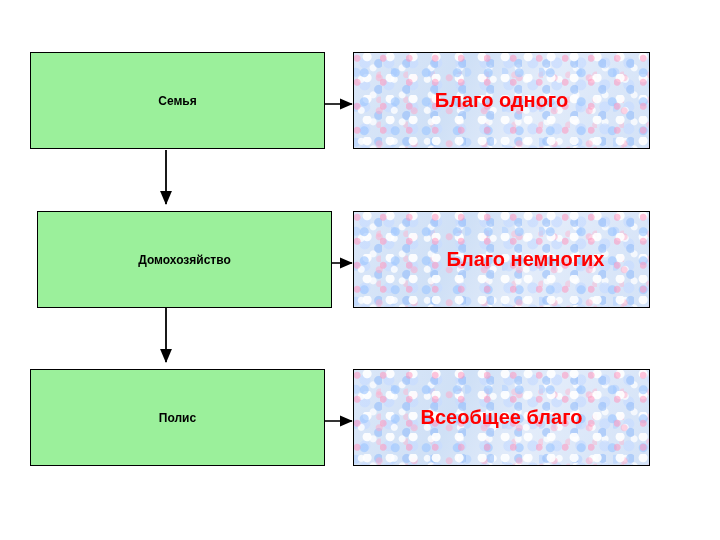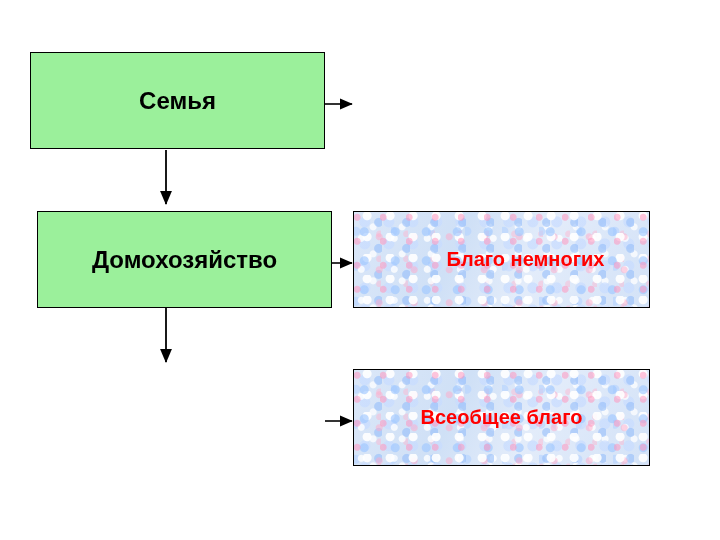--- a/index.html
+++ b/index.html
@@ -25,21 +25,21 @@
     box-sizing: border-box;
     display: flex;
     align-items: center;
     justify-content: center;
     text-align: center;
   }
   .left-box {
     background: #9bf09b;
     border: 1px solid #000000;
     color: #000000;
-    font-size: 24px;
+    font-size: 12px;
     font-weight: bold;
   }
   .right-box {
     border: 1px solid #000000;
     color: #ff0000;
     font-size: 20px;
     font-weight: bold;
     background-color: #d8e4f7;
     background-image:
       radial-gradient(circle at 12% 22%, rgba(255,150,190,0.55) 0 3px, rgba(255,255,255,0) 4px),
@@ -84,21 +84,27 @@
   </svg>
 
   <div class="box left-box" style="left:30px; top:52px; width:295px; height:97px;">
     <span>Семья</span>
   </div>
 
   <div class="box left-box" style="left:30px; top:211px; width:295px; height:97px;margin-left:7px;">
     <span>Домохозяйство</span>
   </div>
 
+  <div class="box left-box" style="left:30px; top:369px; width:295px; height:97px;">
+    <span>Полис</span>
+  </div>
 
+  <div class="box right-box" style="left:353px; top:52px; width:297px; height:97px;">
+    <span>Благо одного</span>
+  </div>
 
   <div class="box right-box" style="left:353px; top:211px; width:297px; height:97px;padding-left:48px;">
     <span>Благо немногих</span>
   </div>
 
   <div class="box right-box" style="left:353px; top:369px; width:297px; height:97px;text-align:right;">
     <span>Всеобщее благо</span>
   </div>
 
 </div>

